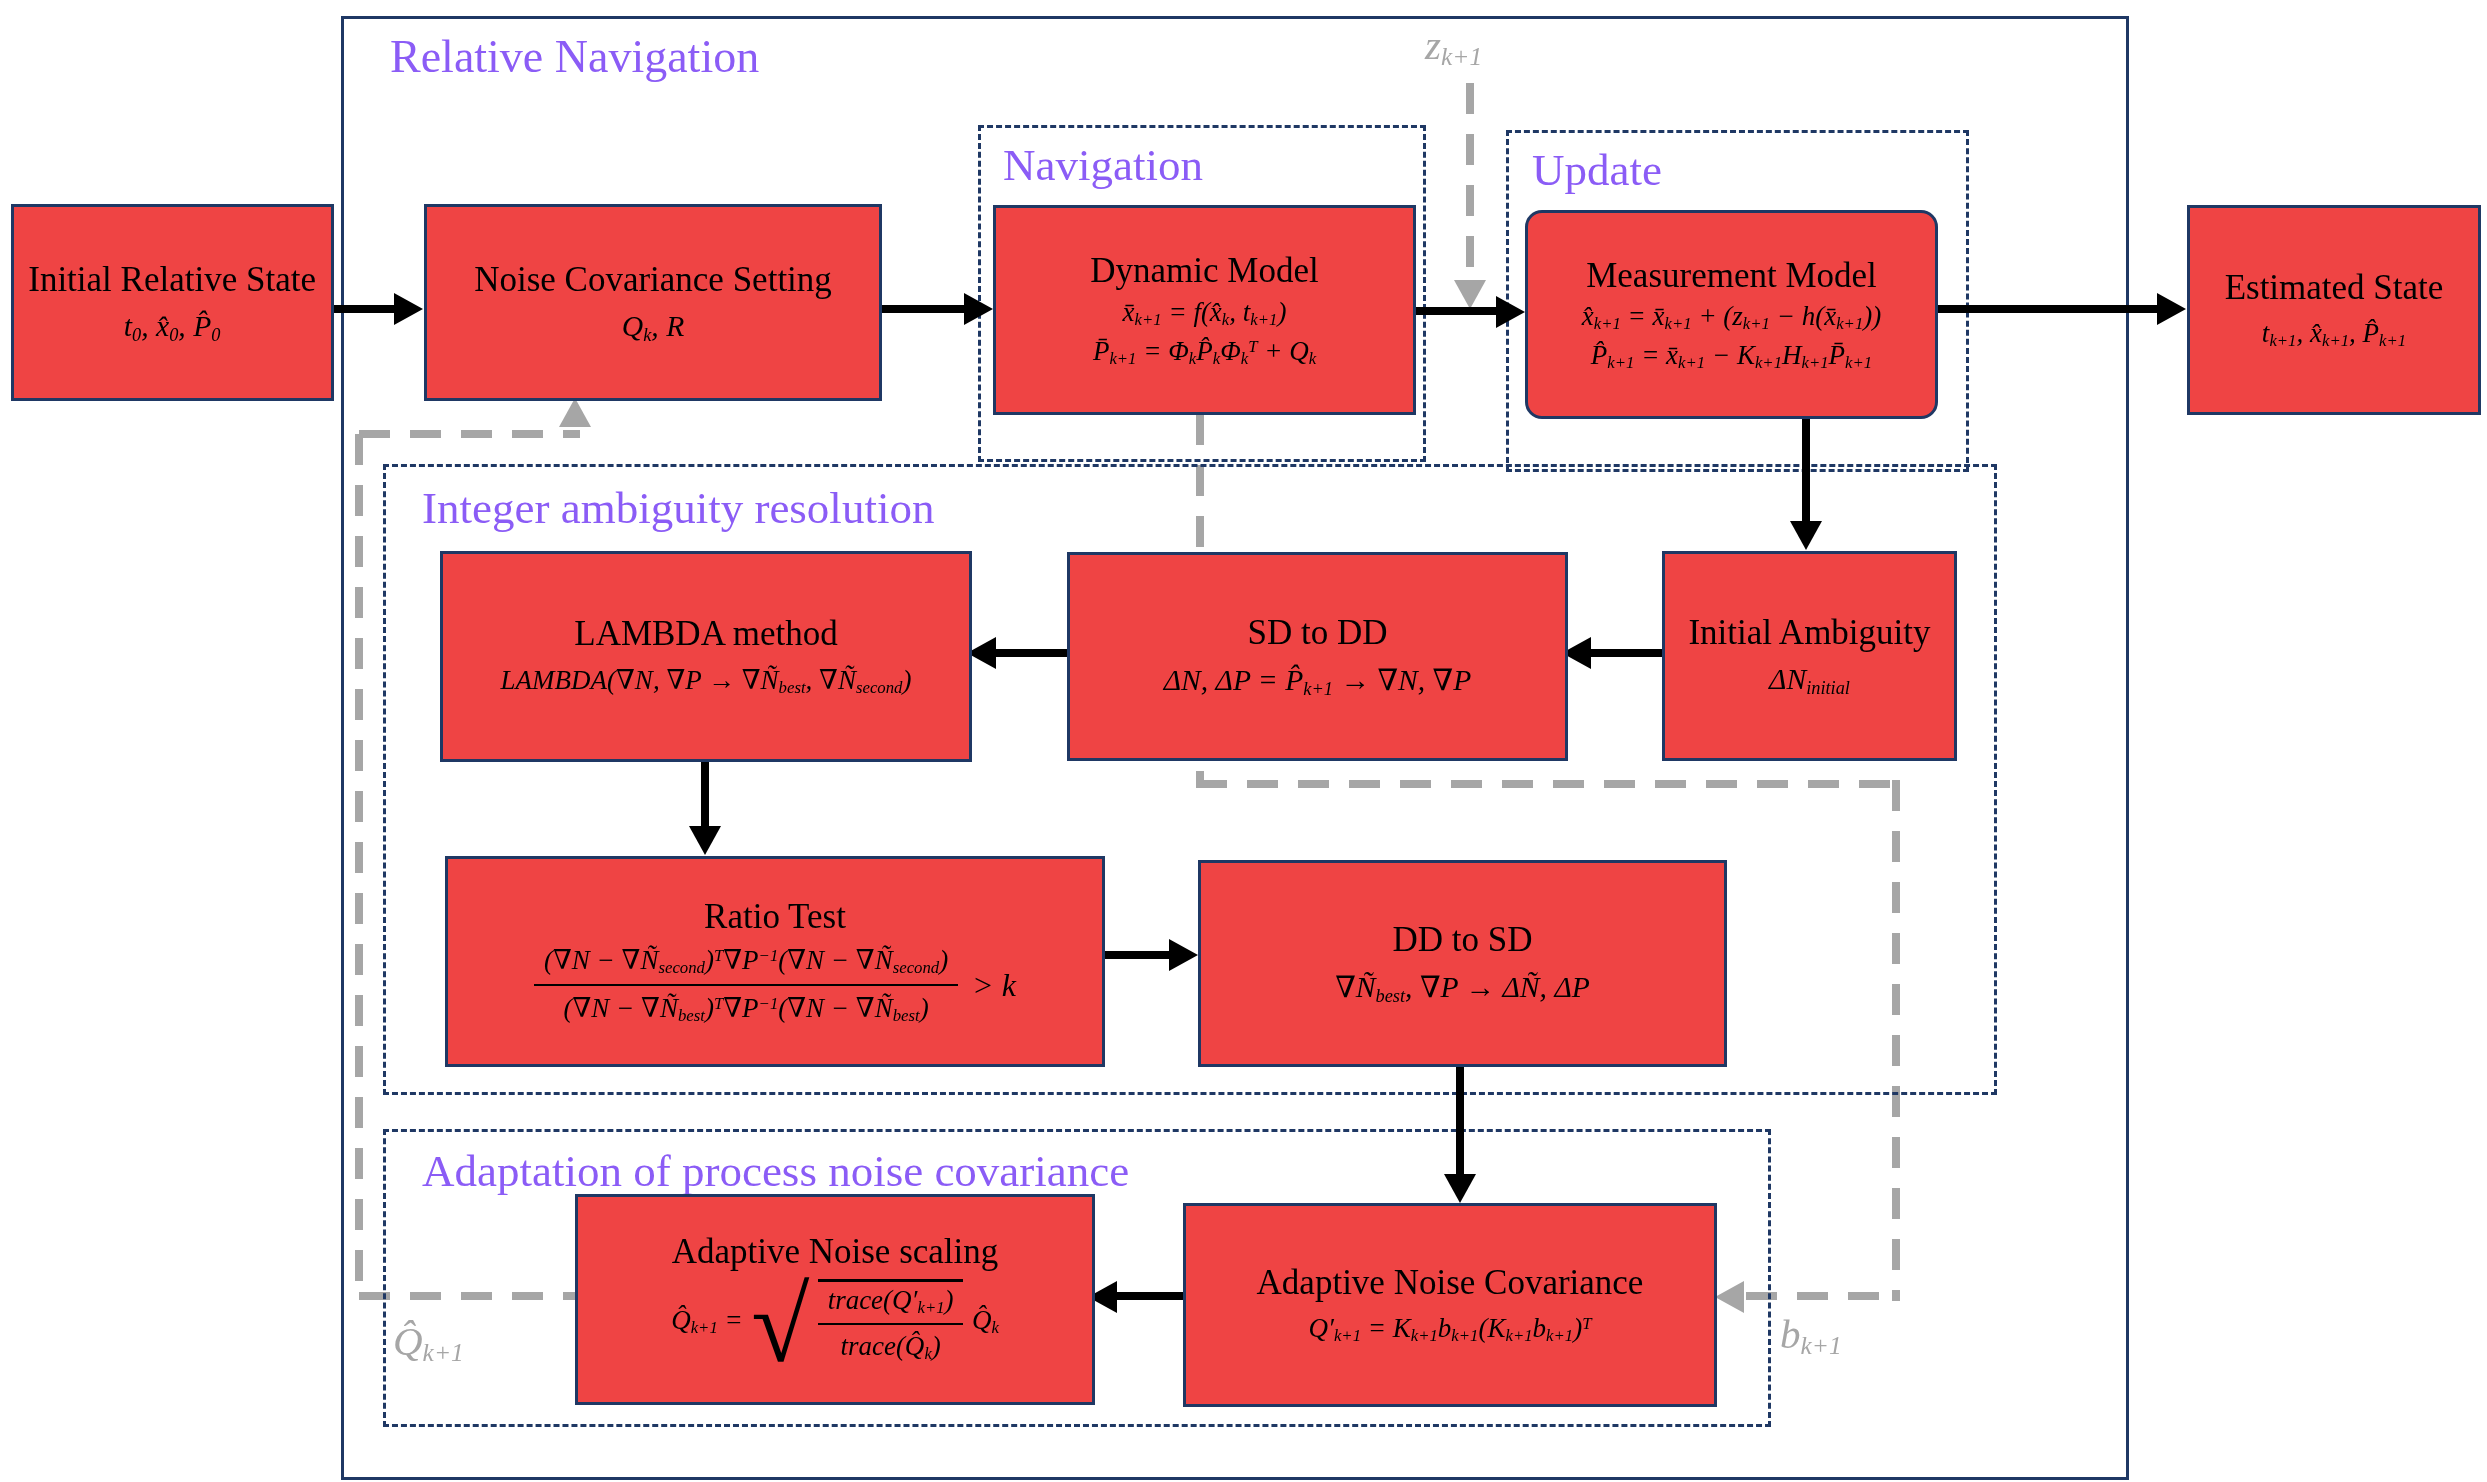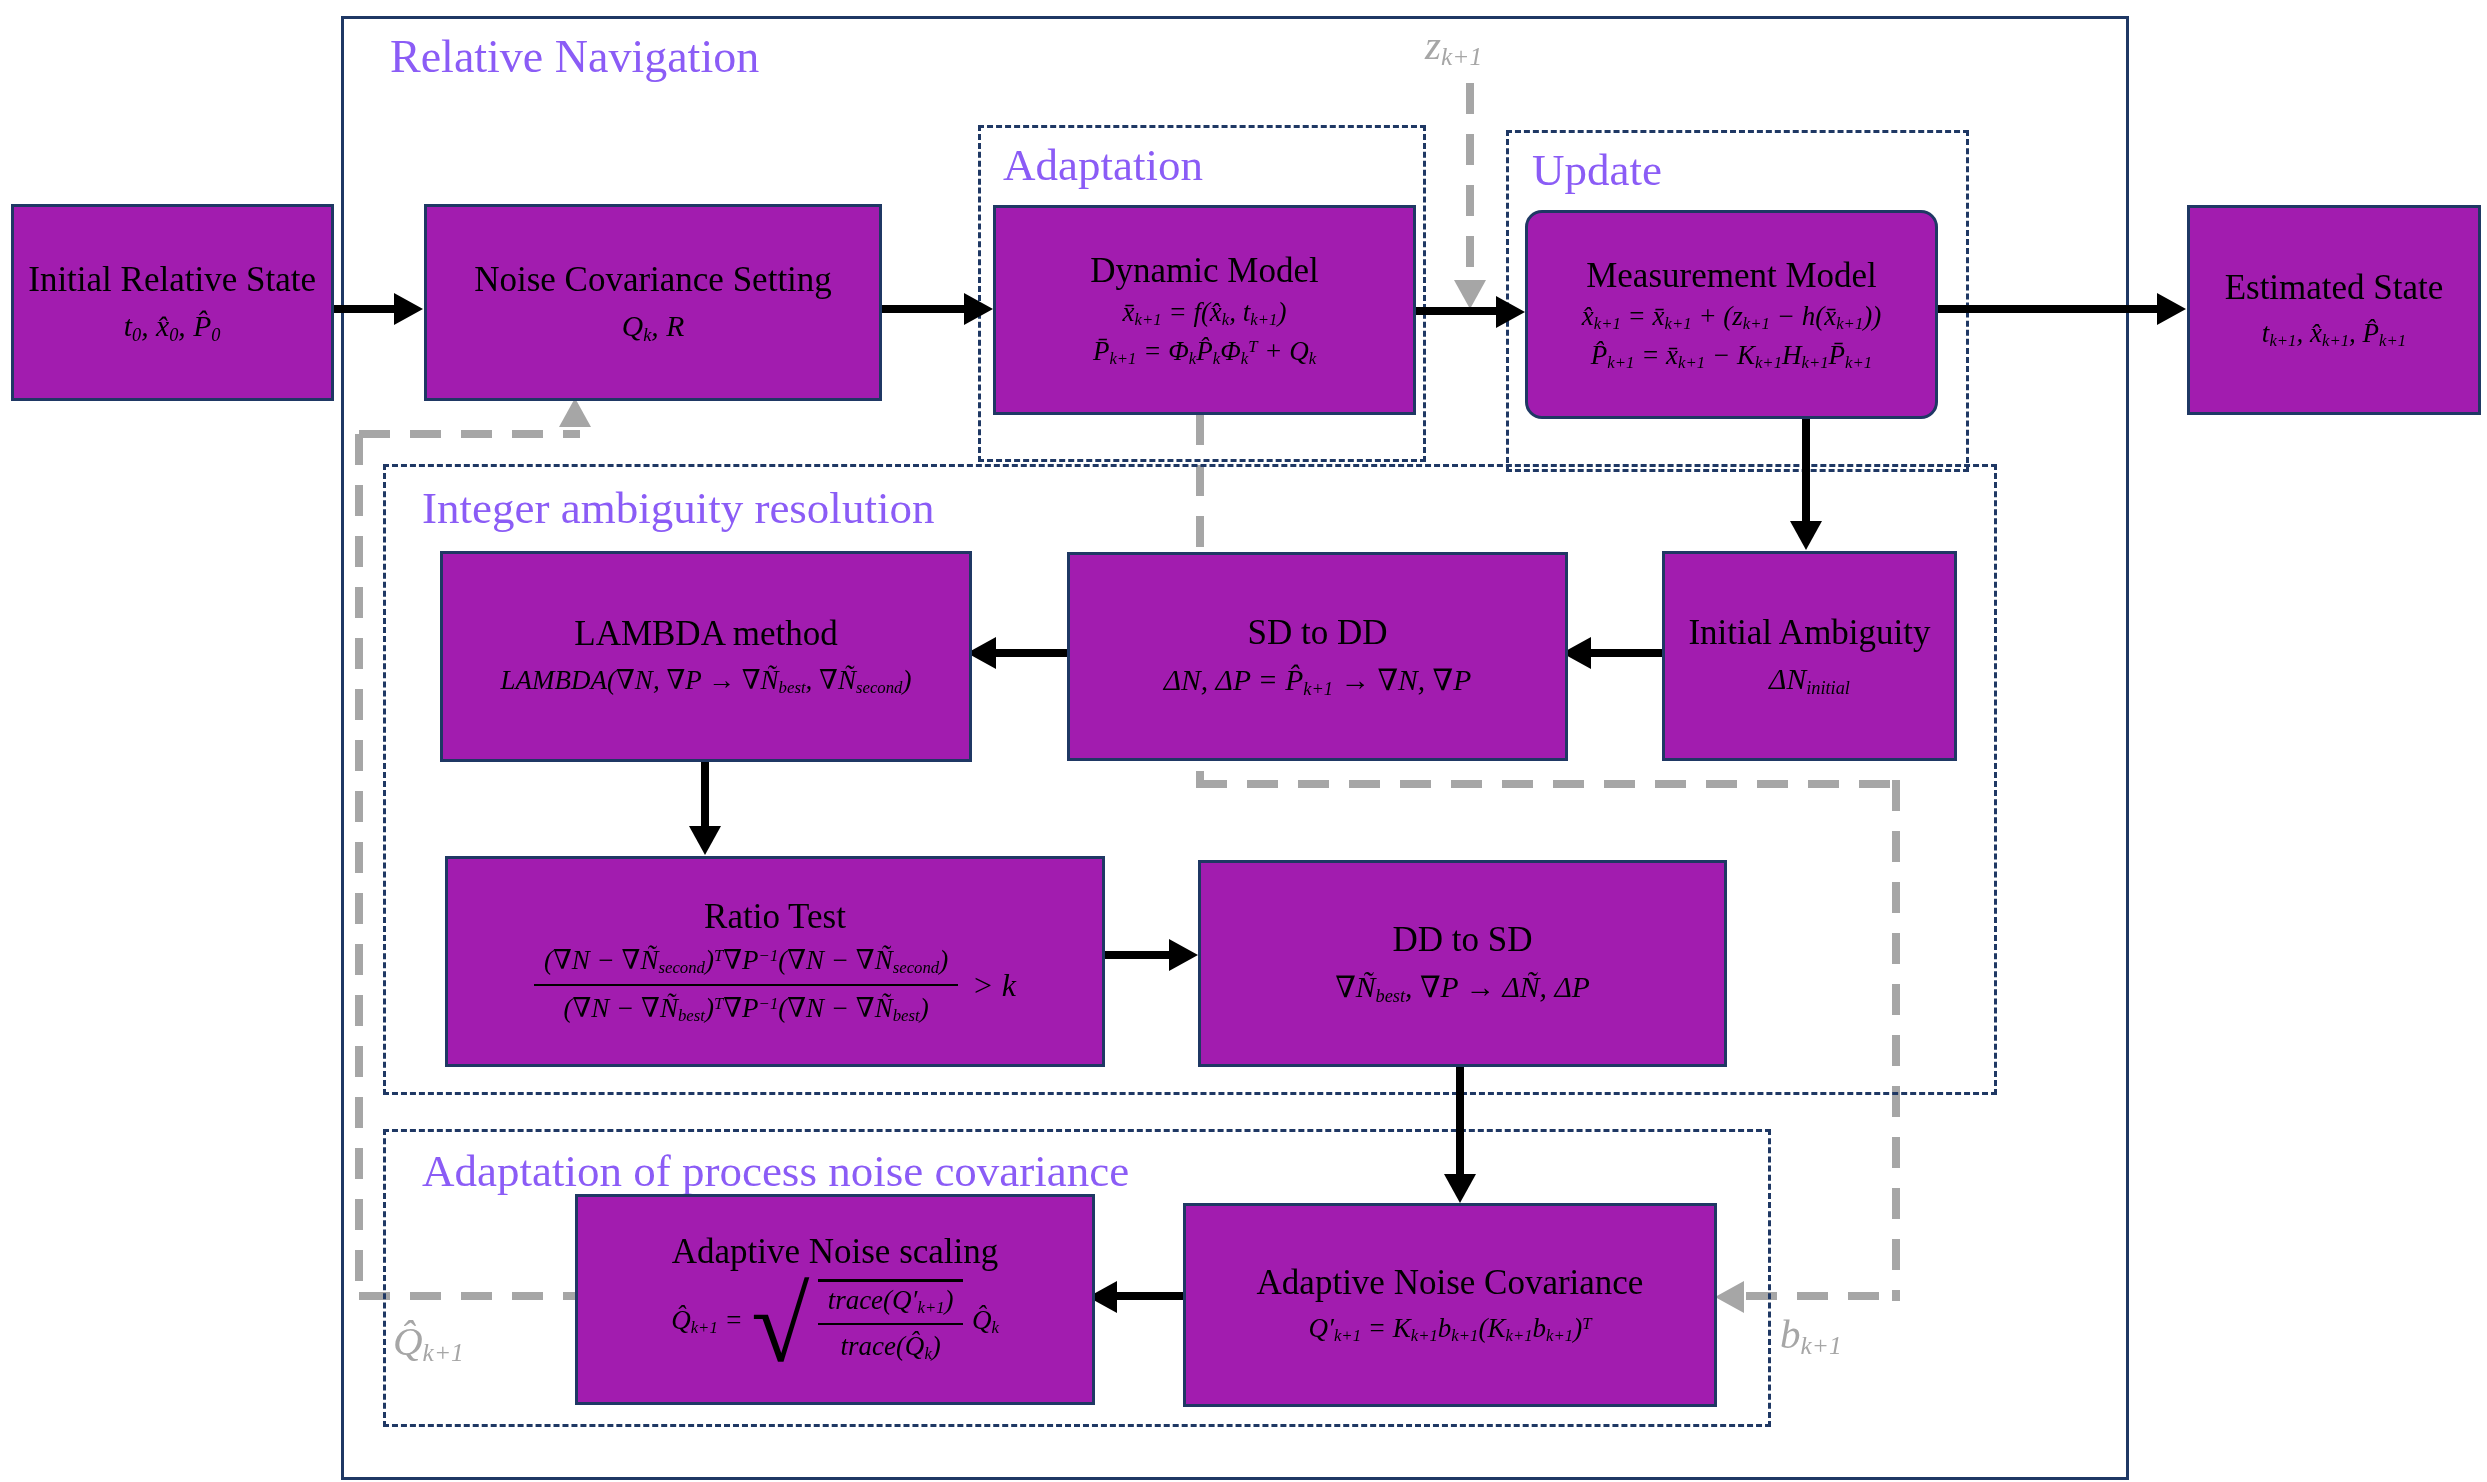--- a/index.html
+++ b/index.html
@@ -12,21 +12,21 @@
     position:relative;width:2487px;height:1482px;background:#ffffff;
     font-family:"Liberation Serif","DejaVu Serif",serif;color:var(--ink);
     overflow:hidden;
   }
   
   .frame{position:absolute;border:3.5px dashed var(--navy);background:transparent;z-index:1;}
   .frame.solid{border-style:solid;z-index:0;}
   .frame-label{position:absolute;font-size:45px;color:#8b5cf6;z-index:2;white-space:nowrap;}
   
   .box{
-    position:absolute;background:#a21caf;border:3.5px solid var(--navy);z-index:3;
+    position:absolute;background:#ef4444;border:3.5px solid var(--navy);z-index:3;
     display:flex;flex-direction:column;align-items:center;justify-content:center;
     text-align:center;gap:9.9px;
   }
   .box-title{font-size:35px;white-space:nowrap;}
   .math{font-size:29.6px;font-style:italic;white-space:nowrap;}
   .math.m-sm{font-size:27px;}
   sub{font-size:62%;vertical-align:-0.25em;}
   sup{font-size:62%;vertical-align:0.45em;font-style:italic;}
   
   .frac{display:inline-block;text-align:center;vertical-align:middle;}
@@ -74,21 +74,21 @@
   <div class="ghead-u" style="left:559px;top:398px;"></div>
 
   <div class="sig" style="left:1425px;top:21px;">z<sub>k+1</sub></div>
   <div class="sig" style="left:393px;top:1317px;">Q̂<sub>k+1</sub></div>
   <div class="sig" style="left:1780px;top:1310px;">b<sub>k+1</sub></div>
 
   <div class="frame solid" style="left:341px;top:15.5px;width:1782px;height:1458px;"></div>
   <div class="frame-label" style="left:390px;top:29.6px;font-size:46px;">Relative Navigation</div>
 
   <div class="frame" style="left:978px;top:125px;width:442px;height:331px;"></div>
-  <div class="frame-label" style="left:1003px;top:139px;">Adaptation</div>
+  <div class="frame-label" style="left:1003px;top:139px;">Navigation</div>
 
   <div class="frame" style="left:1506px;top:130px;width:457px;height:336px;"></div>
   <div class="frame-label" style="left:1532px;top:144px;">Update</div>
 
   <div class="frame" style="left:383px;top:464px;width:1608px;height:625px;"></div>
   <div class="frame-label" style="left:422px;top:482px;">Integer ambiguity resolution</div>
 
   <div class="frame" style="left:383px;top:1129px;width:1382px;height:292px;"></div>
   <div class="frame-label" style="left:422px;top:1145px;">Adaptation of process noise covariance</div>
 

